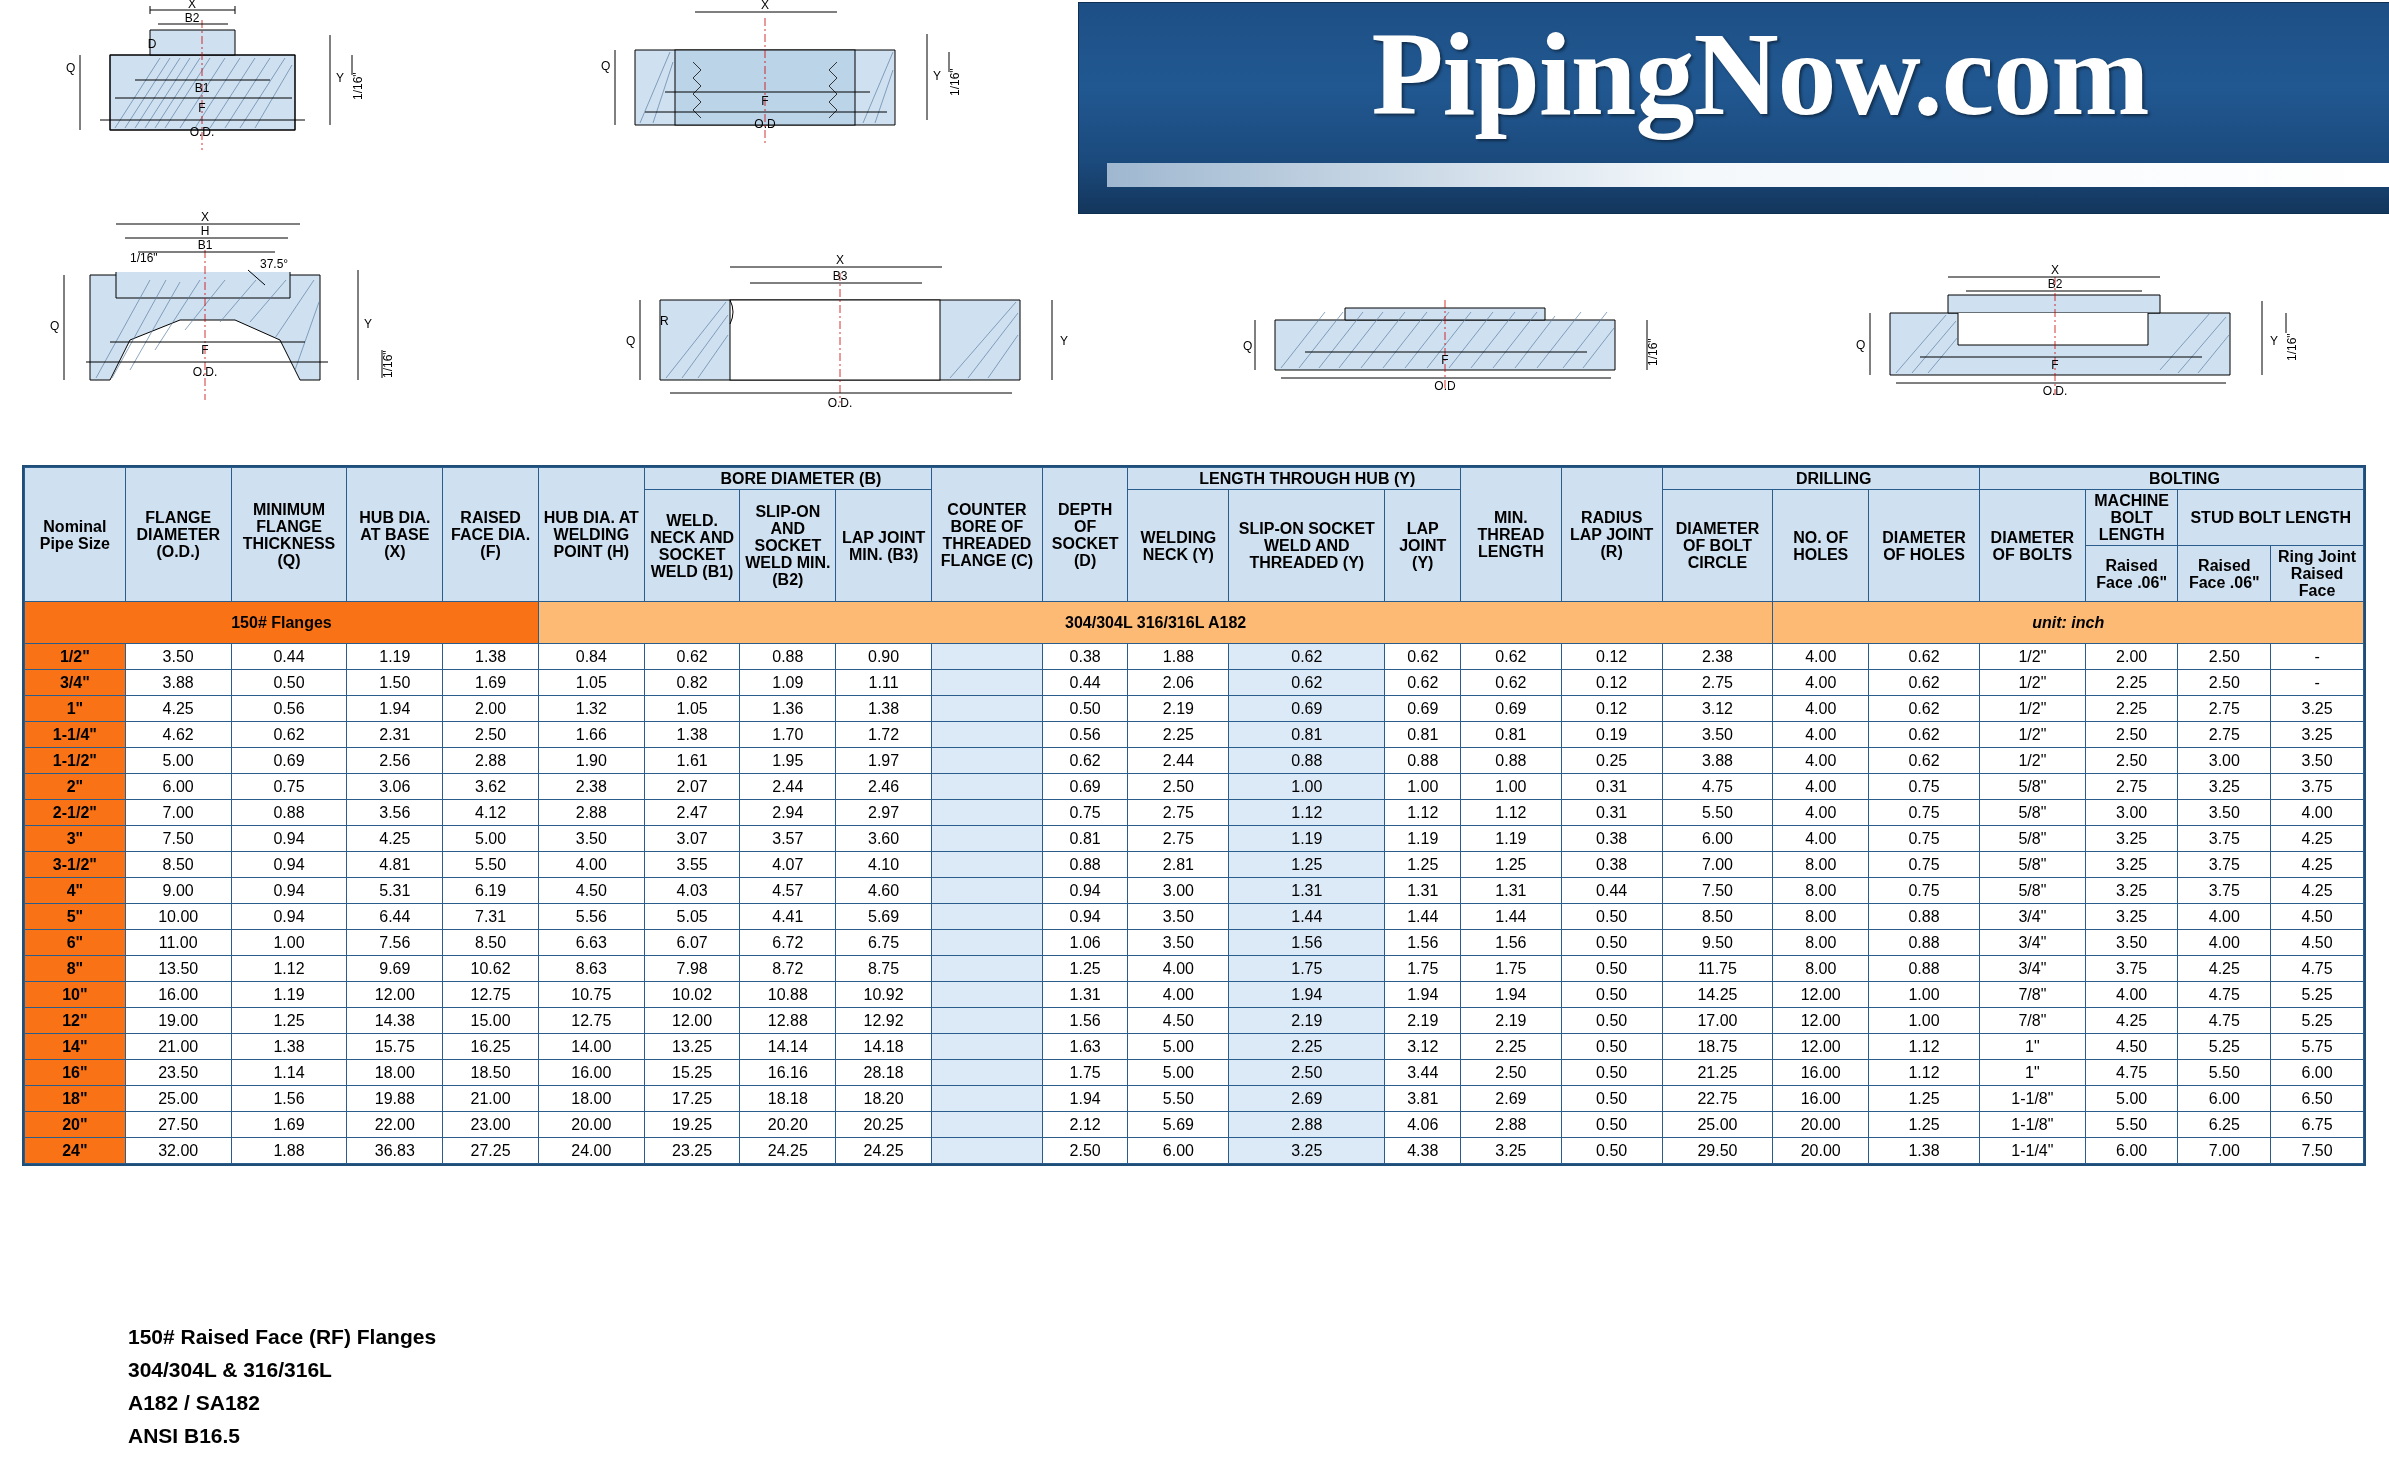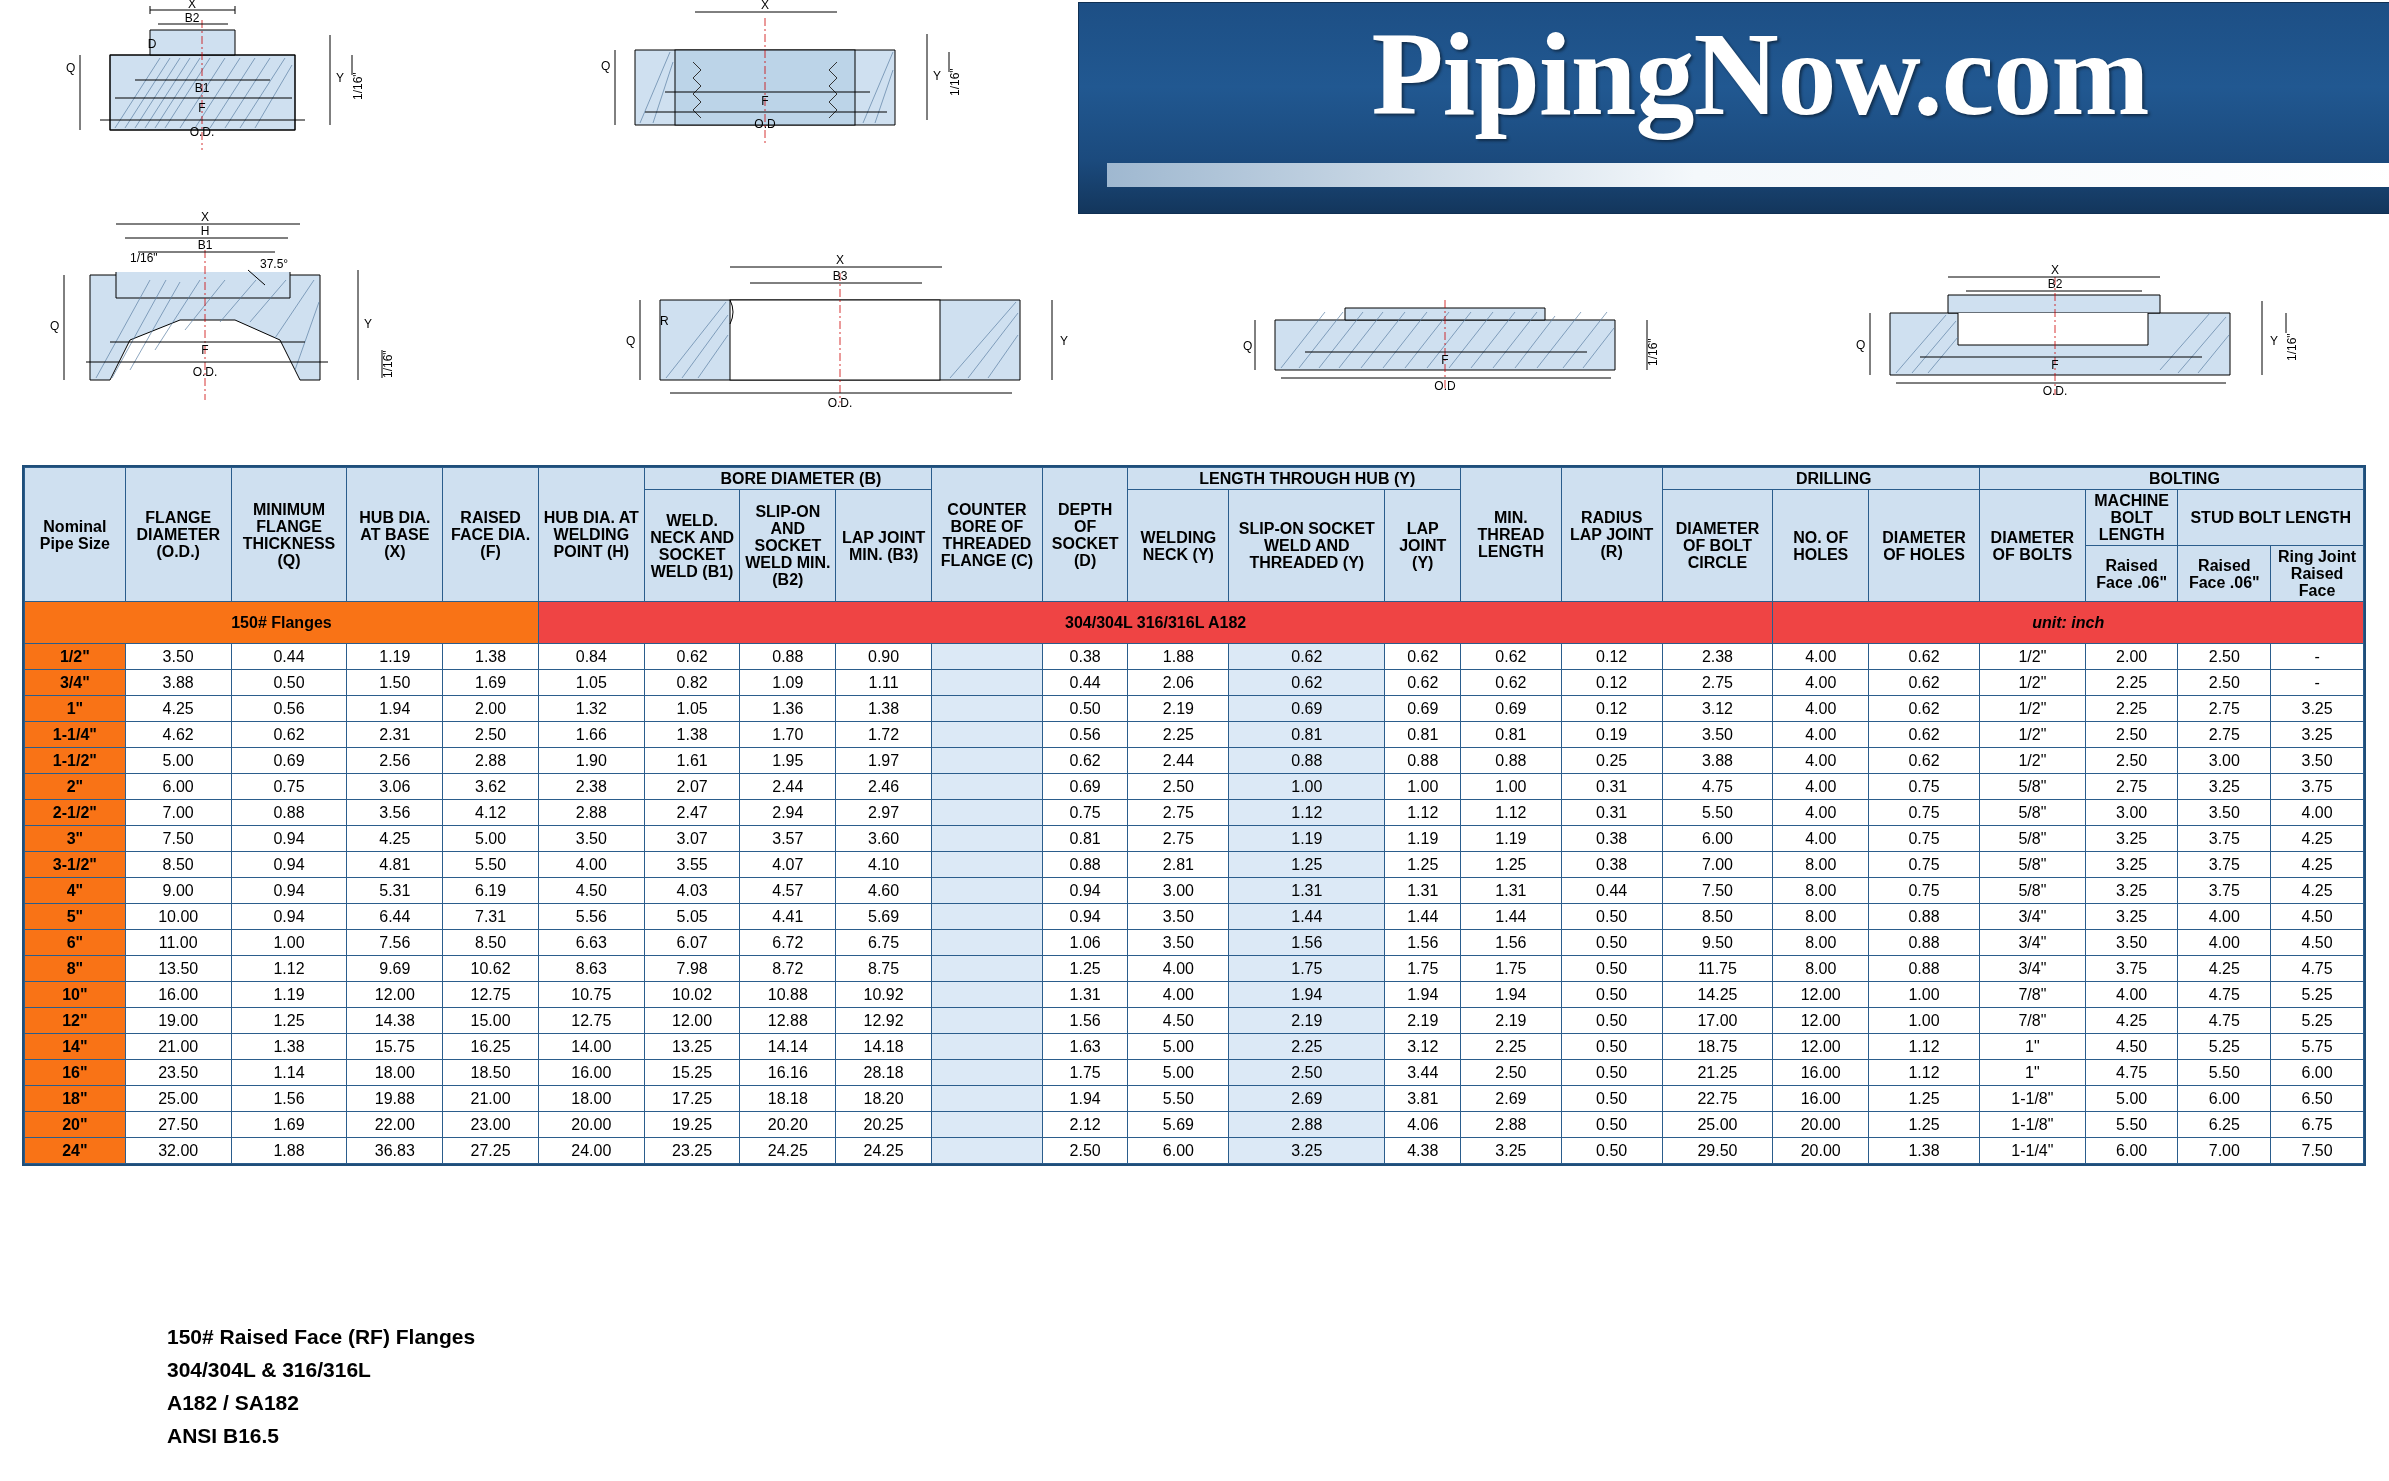--- a/index.html
+++ b/index.html
@@ -73,21 +73,21 @@
     table-layout: fixed;
   }
   table.flanges th, table.flanges td {
     border: 1px solid #2b5d8c;
     text-align: center;
     vertical-align: middle;
     font-size: 16px;
     color: #000;
   }
   .title-row td {
-    background: #ef4444;
+    background: #fdba74;
     border: none;
     color: #ffffff;
     font-weight: bold;
     font-size: 25px;
     height: 42px;
     padding: 0 14px;
   }
   .title-left { text-align: left; }
   .title-mid { text-align: center; font-size: 22px; }
   .title-right { text-align: right; font-size: 16px; font-weight: normal; font-style: italic;}
@@ -114,21 +114,20 @@
 
   
   .notes {
     position: absolute;
     left: 128px;
     top: 1320px;
     font-size: 21px;
     font-weight: bold;
     color: #000;
     line-height: 33px;
-    margin-left: 39px;
   }
 </style>
 </head>
 <body>
 
 <div id="page">
 
   <div class="diagrams">
 
     <div class="dgm" style="left:40px; top:0px;">

